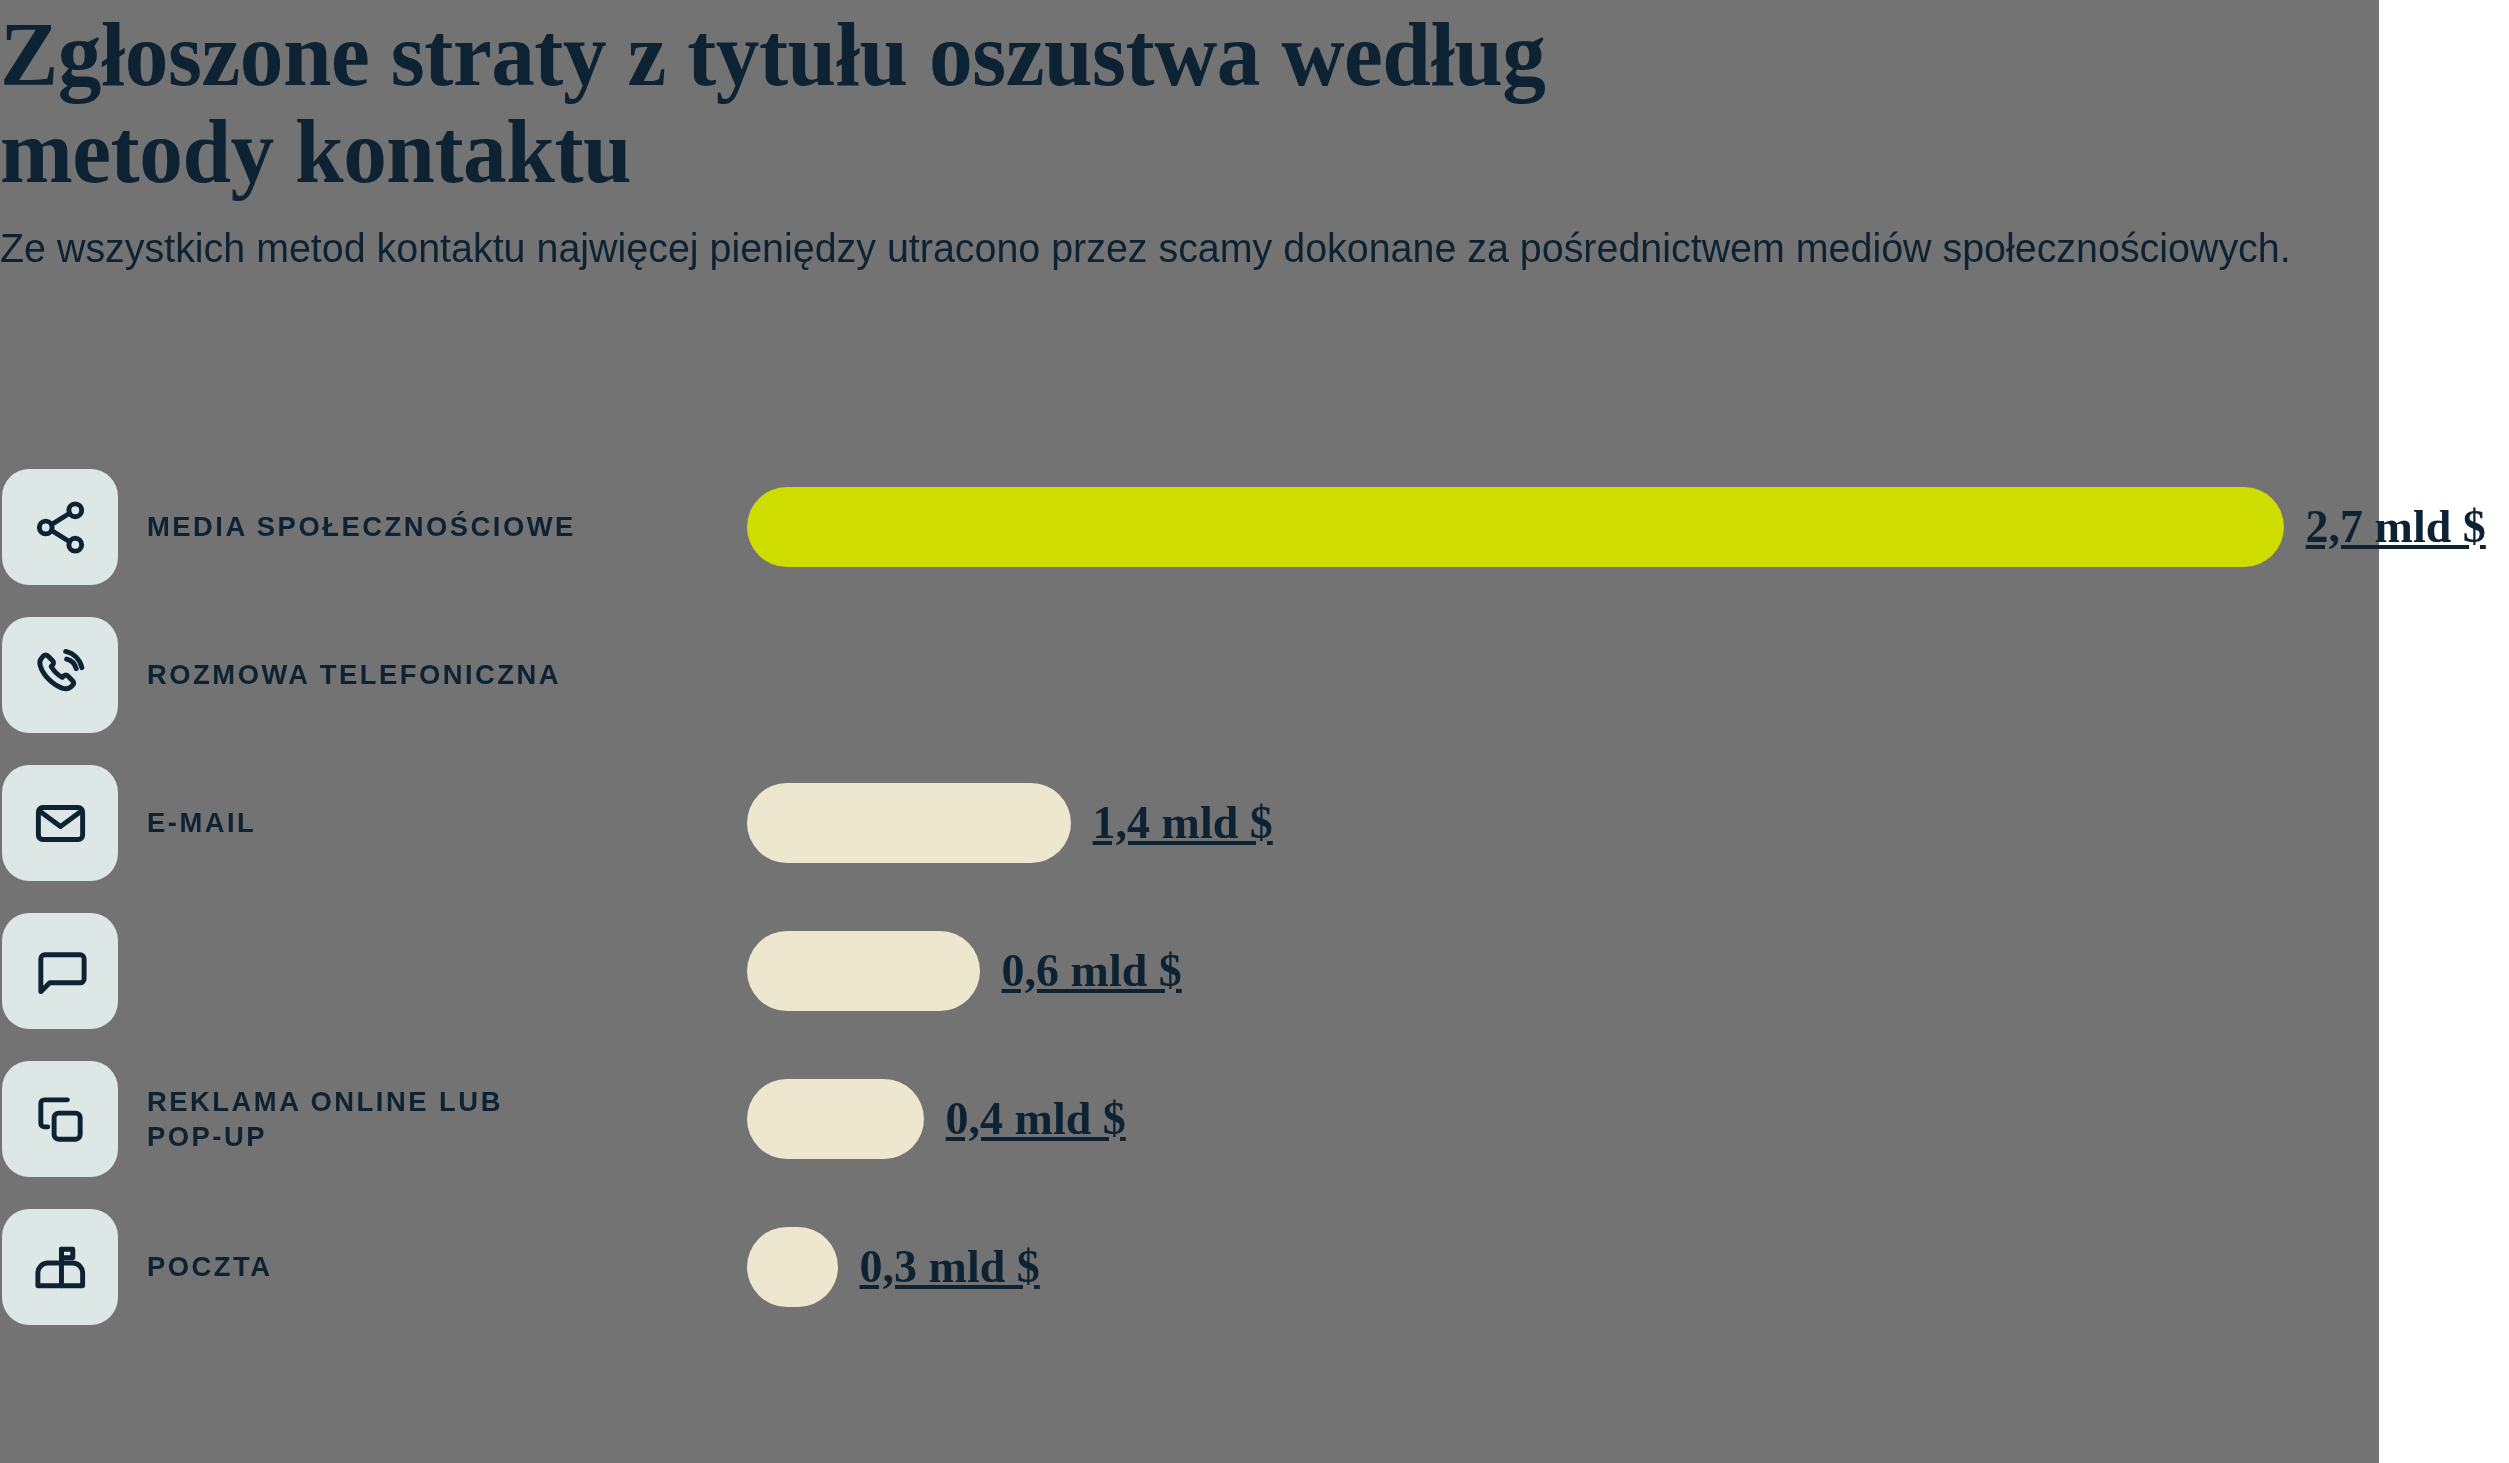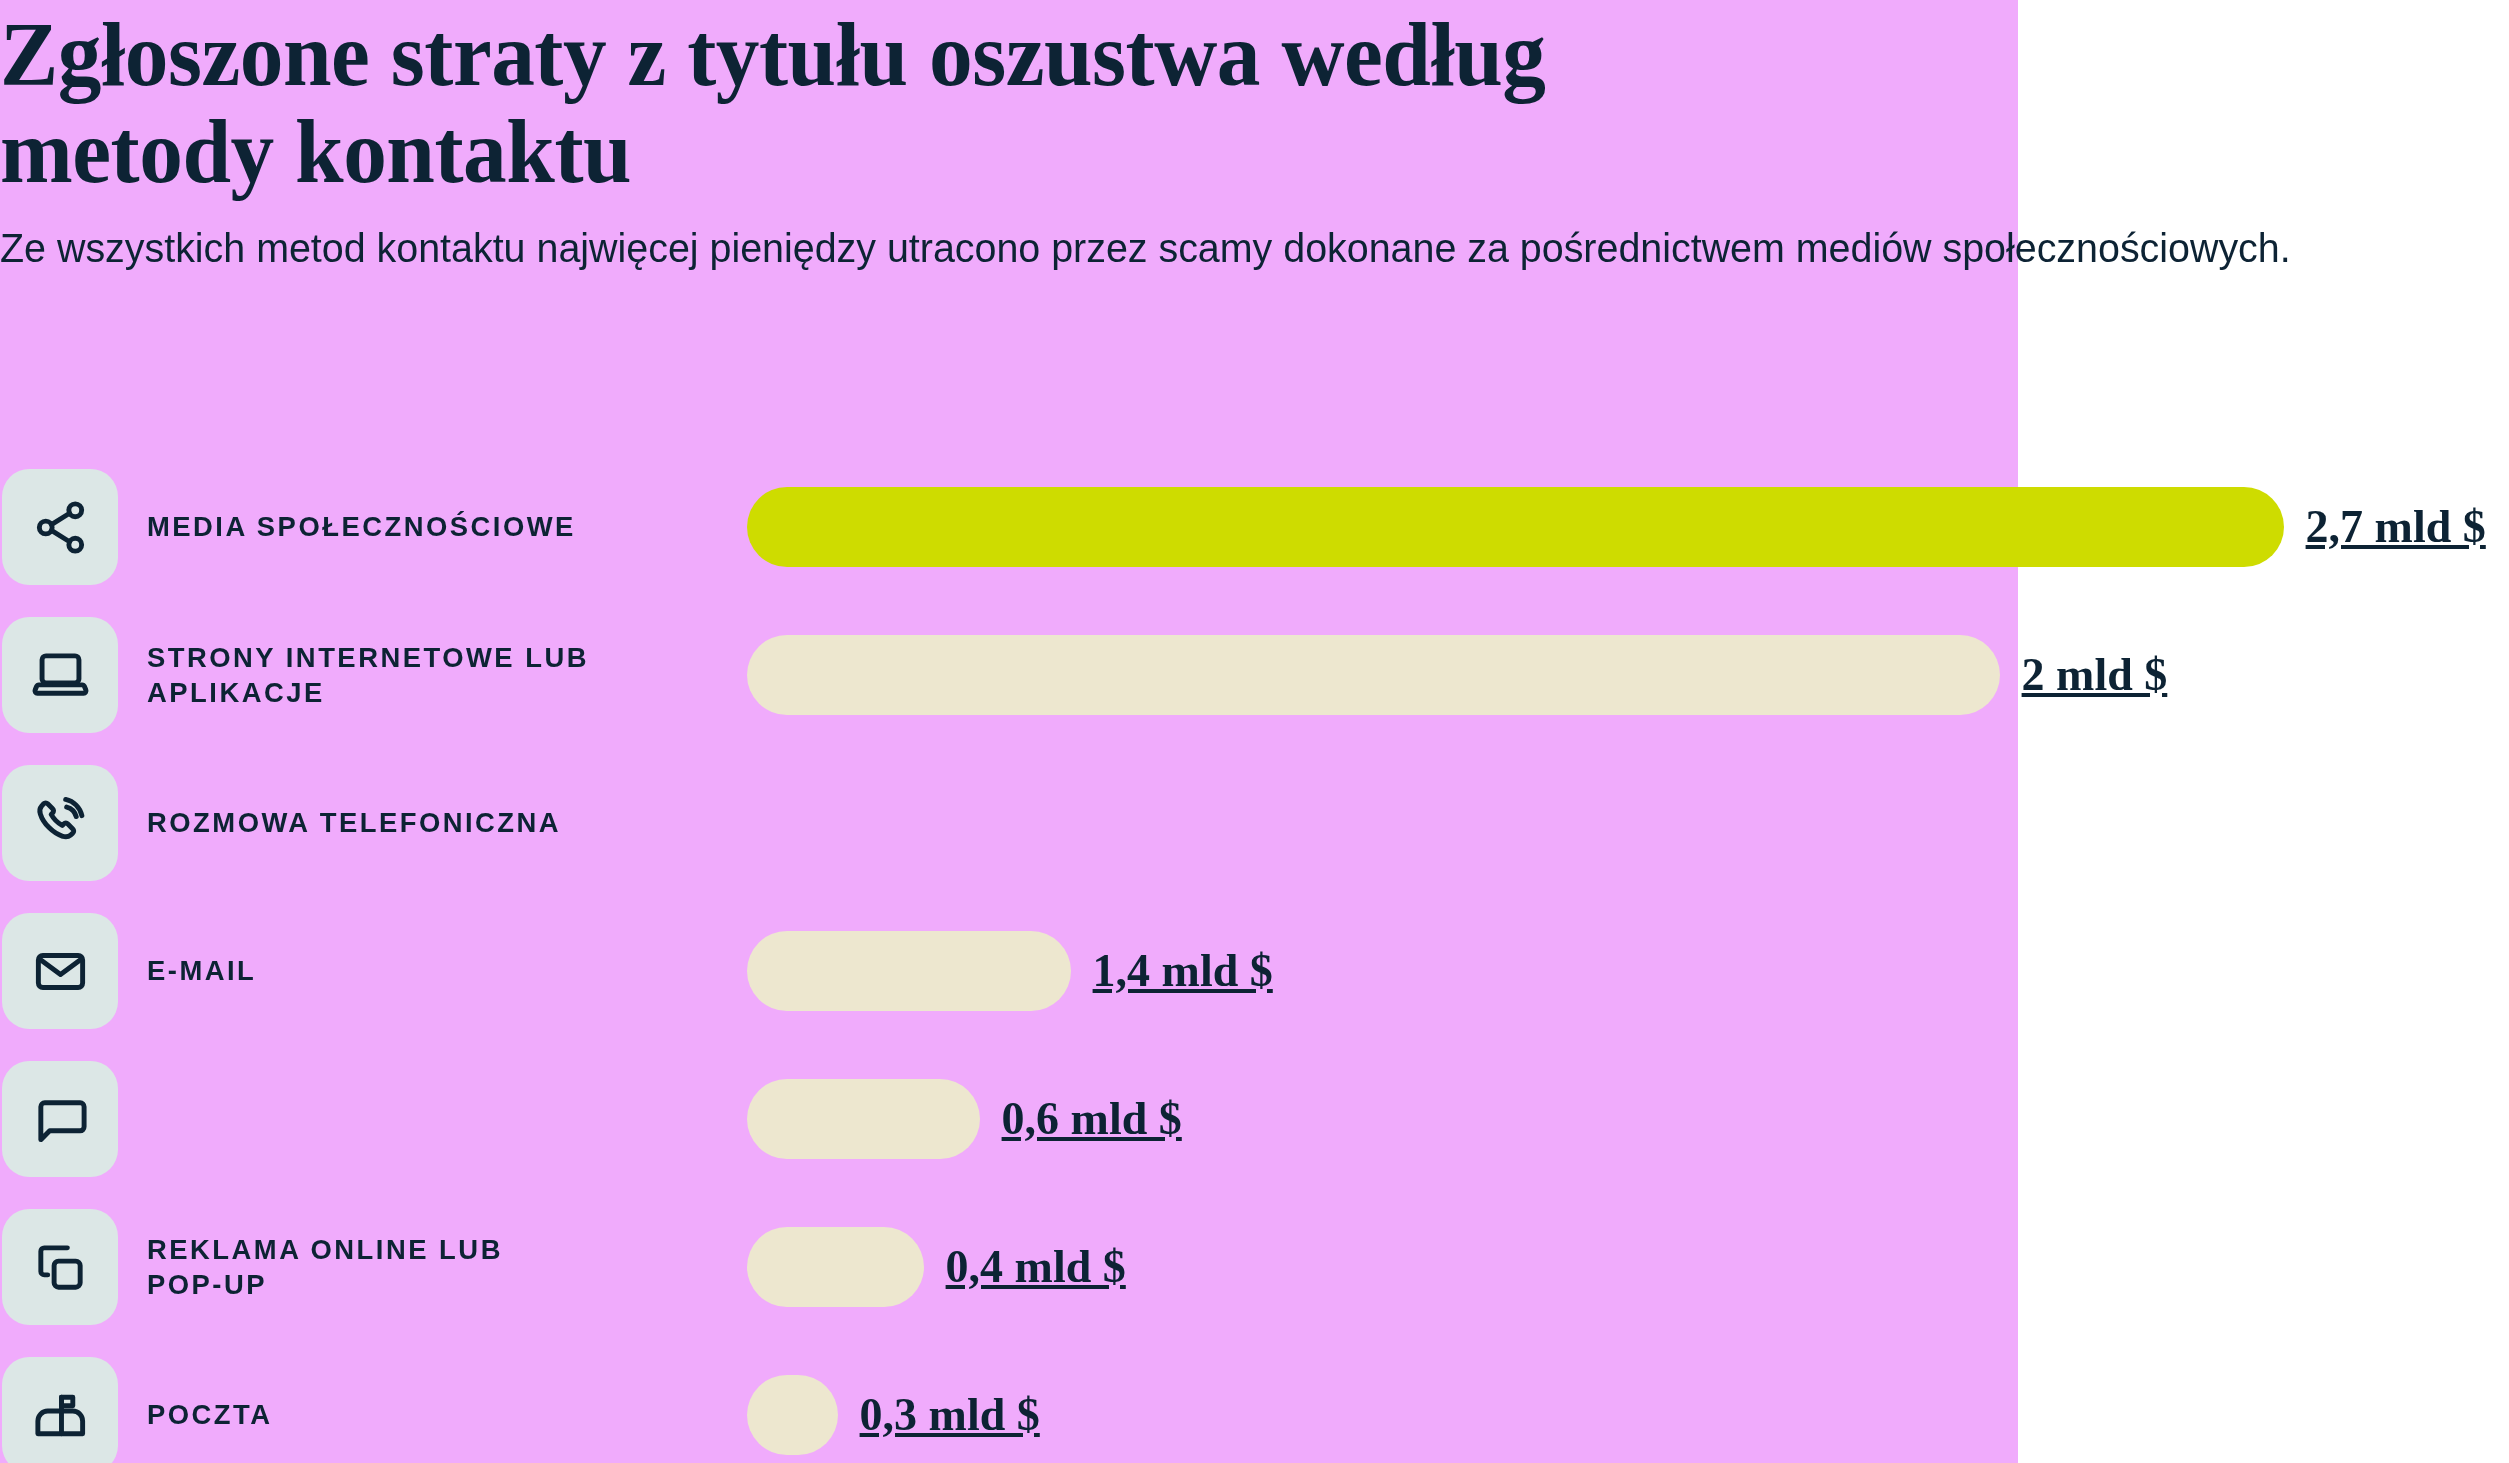--- a/index.html
+++ b/index.html
@@ -10,23 +10,23 @@
   body {
     width: 2509px;
     height: 1463px;
     overflow: hidden;
     font-family: "Liberation Sans", sans-serif;
     -webkit-font-smoothing: antialiased;
   }
 
   .page {
     position: relative;
-    width: 2018px;
+    width: 2379px;
     height: 1463px;
-    background: #f0abfc;
+    background: #737373;
   }
 
   
   .header {
     position: absolute;
     left: 0px;
     top: 0px;
     width: 2509px;
   }
 
@@ -170,37 +170,20 @@
           </svg>
         </span>
       </div>
       <div class="row-label">MEDIA SPOŁECZNOŚCIOWE</div>
       <div class="bar-area">
         <div class="bar highlight" style="width: 1537px; background: rgb(206, 220, 0);"></div>
         <div class="bar-value">2,7 mld $</div>
       </div>
     </div>
 
-    <div class="row">
-      <div class="icon-tile">
-        <span>
-          <svg viewBox="0 0 24 24" fill="none" stroke="#0D2334" stroke-width="2" stroke-linecap="round" stroke-linejoin="round">
-            <rect x="4.5" y="4" width="15" height="11" rx="1.6"></rect>
-            <path d="M2.6 19.2h18.8a1 1 0 0 0 .9-1.4l-.6-1.4a1 1 0 0 0-.9-.6H3.2a1 1 0 0 0-.9.6l-.6 1.4a1 1 0 0 0 .9 1.4Z"></path>
-            <path d="M9.6 15.6h4.8"></path>
-          </svg>
-        </span>
-      </div>
-      <div class="row-label">STRONY INTERNETOWE LUB
-APLIKACJE</div>
-      <div class="bar-area">
-        <div class="bar" style="width: 1253px; background: rgb(237, 231, 207);"></div>
-        <div class="bar-value">2 mld $</div>
-      </div>
-    </div>
 
     <div class="row">
       <div class="icon-tile">
         <span>
           <svg viewBox="0 0 24 24" fill="none" stroke="#0D2334" stroke-width="2" stroke-linecap="round" stroke-linejoin="round">
             <path d="M4.3 4.9c-.7.8-.9 2-.5 3.2 1.2 3.9 5.2 7.9 9.1 9.1 1.2.4 2.4.2 3.2-.5l.9-.8c.5-.5.5-1.2 0-1.7l-2-2c-.5-.5-1.2-.5-1.7 0l-.6.6a11.6 11.6 0 0 1-4.5-4.5l.6-.6c.5-.5.5-1.2 0-1.7l-2-2c-.5-.5-1.2-.5-1.7 0Z"></path>
             <path d="M14.5 5.3a5.4 5.4 0 0 1 3.9 3.9"></path>
             <path d="M14.1 2.2a8.6 8.6 0 0 1 6.6 6.6"></path>
           </svg>
         </span>

